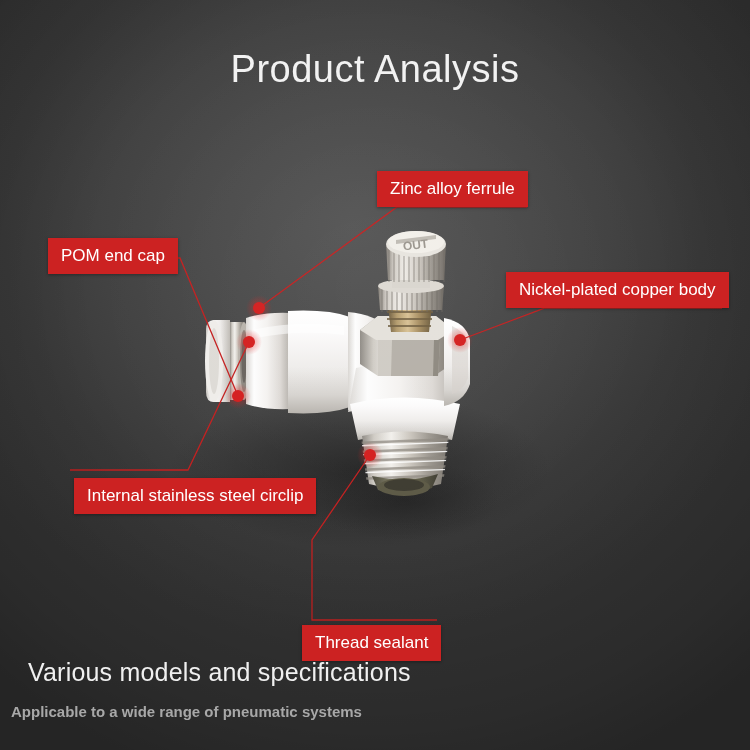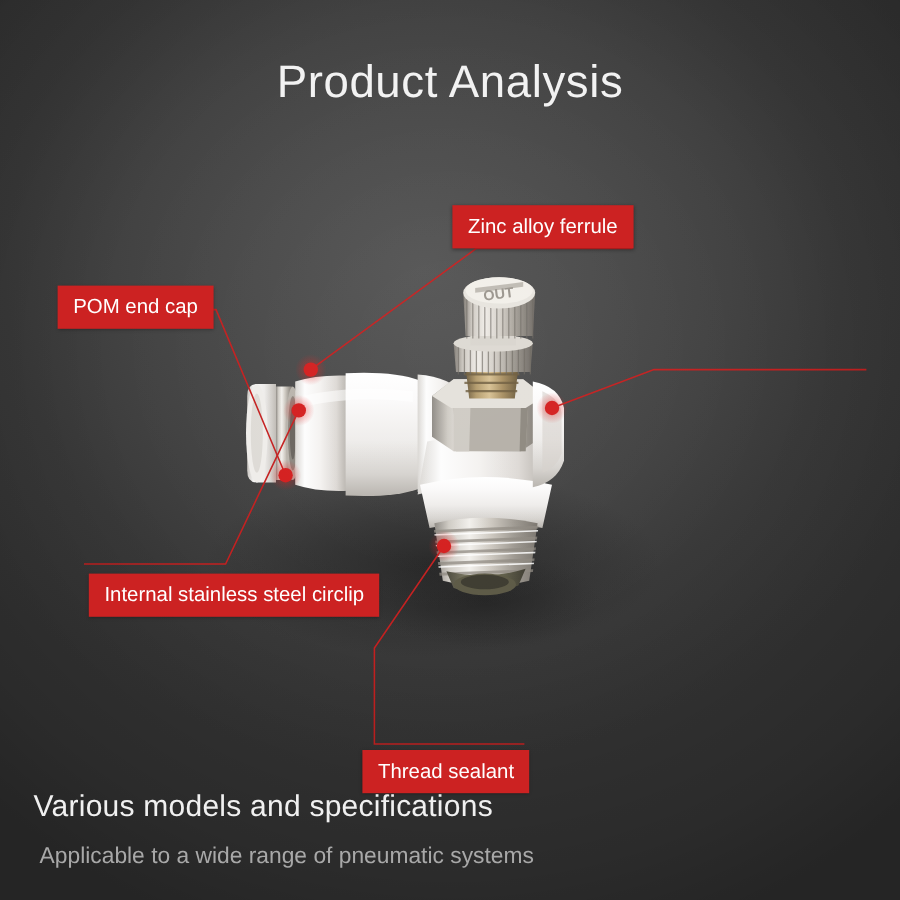--- a/index.html
+++ b/index.html
@@ -48,25 +48,25 @@
     position: absolute;
     left: 28px;
     top: 658px;
     color: #f0f0f0;
     font-size: 25px;
     font-weight: 400;
     letter-spacing: 0.2px;
   }
   #footer-sub {
     position: absolute;
-    left: 33px;
+    left: 11px;
     top: 703px;
     color: #a8a8a8;
-    font-size: 19px;
-    font-weight: 400;
+    font-size: 15px;
+    font-weight: 700;
   }
 
   
   .callout {
     position: absolute;
     color: #ffffff;
     font-size: 17px;
     line-height: 1;
     padding: 9px 13px 10px 13px;
     white-space: nowrap;
@@ -300,20 +300,21 @@
   </svg>
 
   <div id="vignette"></div>
 
   <div id="title">Product Analysis</div>
 
   <div class="callout" id="c0" style="left: 48px; top: 222px; background: rgb(204, 34, 34); margin-top: 16px;">POM end cap</div>
 
   <div class="callout" id="c1" style="left: 377px; top: 171px; background: rgb(204, 34, 34);">Zinc alloy ferrule</div>
 
+  <div class="callout" id="c2" style="left: 506px; top: 272px; background: rgb(204, 34, 34);">Nickel-plated copper body</div>
 
   <div class="callout" id="c3" style="left: 26px; top: 478px; background: rgb(204, 34, 34); margin-left: 48px;">Internal stainless steel circlip</div>
 
   <div class="callout" id="c4" style="left: 302px; top: 581px; background: rgb(204, 34, 34); margin-top: 44px;">Thread sealant</div>
 
   <div id="footer-main">Various models and specifications</div>
 
   <div id="footer-sub">Applicable to a wide range of pneumatic systems</div>
 
 </div>

